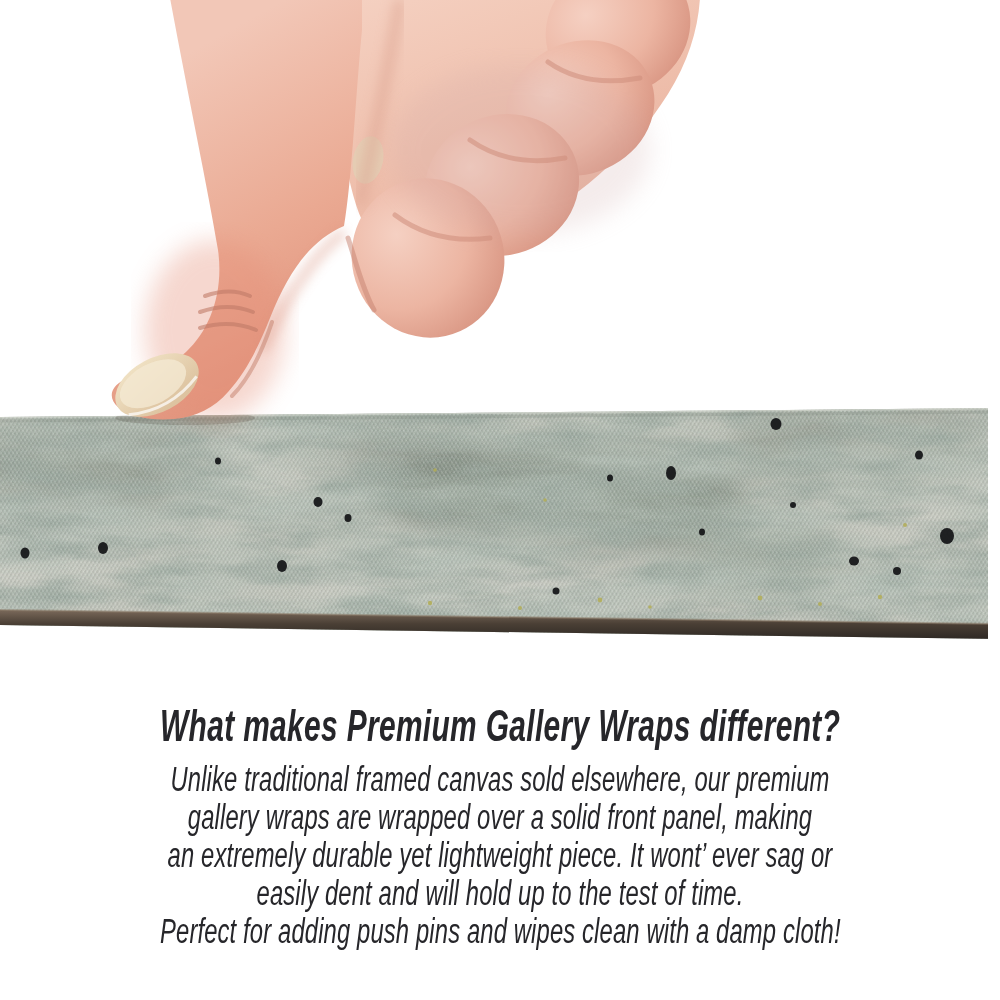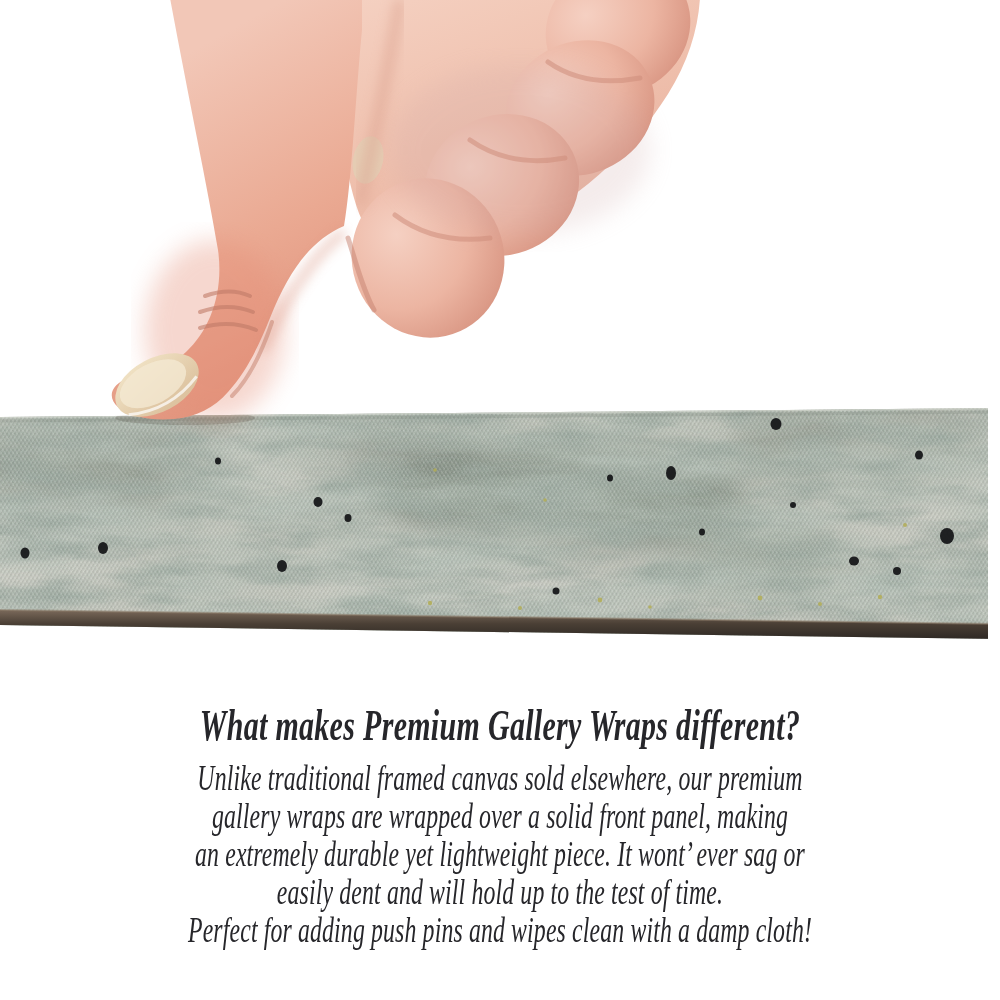--- a/index.html
+++ b/index.html
@@ -1,17 +1,17 @@
 <!DOCTYPE html>
 <html style="--background: #ffffff; --text: #26262a; --skin-light: #f6d4c6; --skin-mid: #ecb19e; --skin-shadow: #d9937f; --nail: #e9d7b6; --canvas-base: #c3c6bc; --canvas-green-mid: #738576; --canvas-green-dark: #546556; --canvas-edge: #3f372e; --speck-yellow: #b2ad55; --hole-black: #17181a;"><head>
 <meta charset="utf-8">
 <style>
   html,body{margin:0;padding:0;background:#fff;}
   .stage{position:relative;width:988px;height:1000px;background:var(--background,#ffffff);
-         overflow:hidden;font-family:Liberation Serif, serif;border-radius:7px;}
+         overflow:hidden;font-family:Liberation Sans, sans-serif;border-radius:7px;}
   svg{display:block;}
   .hand-svg{position:absolute;top:0;left:0;z-index:3;}
   .strip{position:absolute;top:405px;left:0;z-index:2;}
   .copy{position:absolute;top:699px;left:0;width:1000px;text-align:center;
         color:var(--text,#26262a);transform:scaleX(0.68);transform-origin:50% 0;
         font-style:italic;z-index:4;}
   .headline{font-size:44px;line-height:54px;font-weight:600;white-space:nowrap;
             letter-spacing:.5px;margin-bottom:7px;}
   .bodyline{font-size:35px;line-height:38px;font-weight:400;white-space:nowrap;letter-spacing:.2px;}
 </style>

